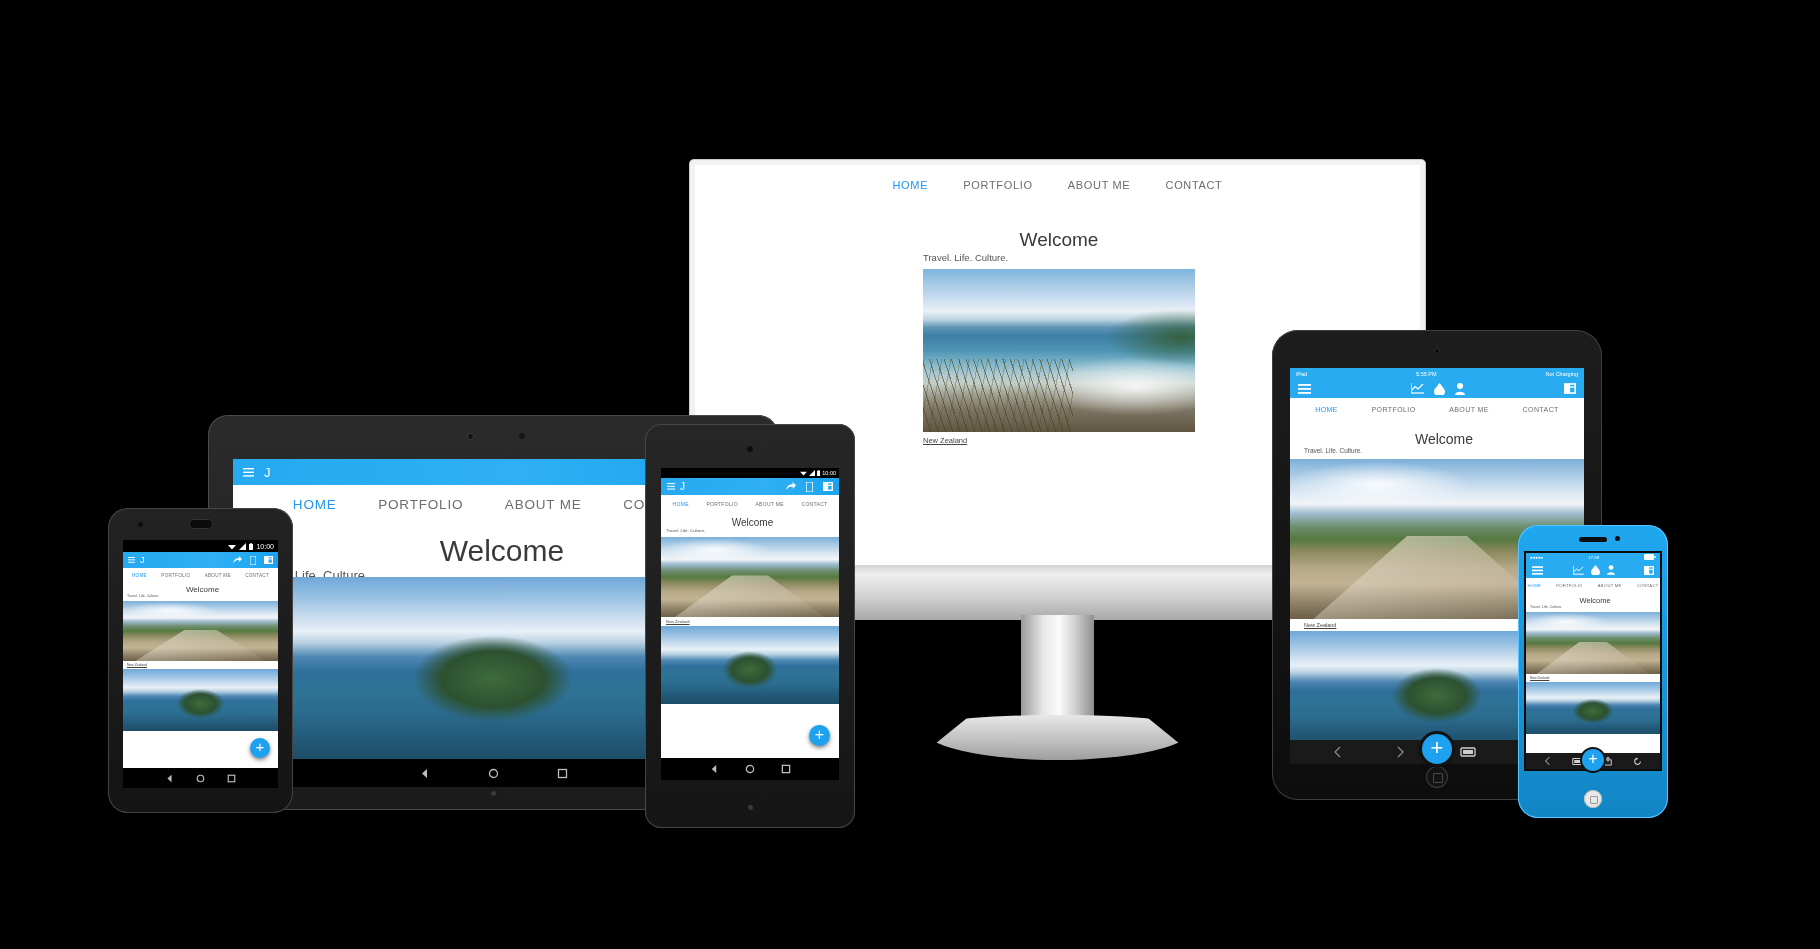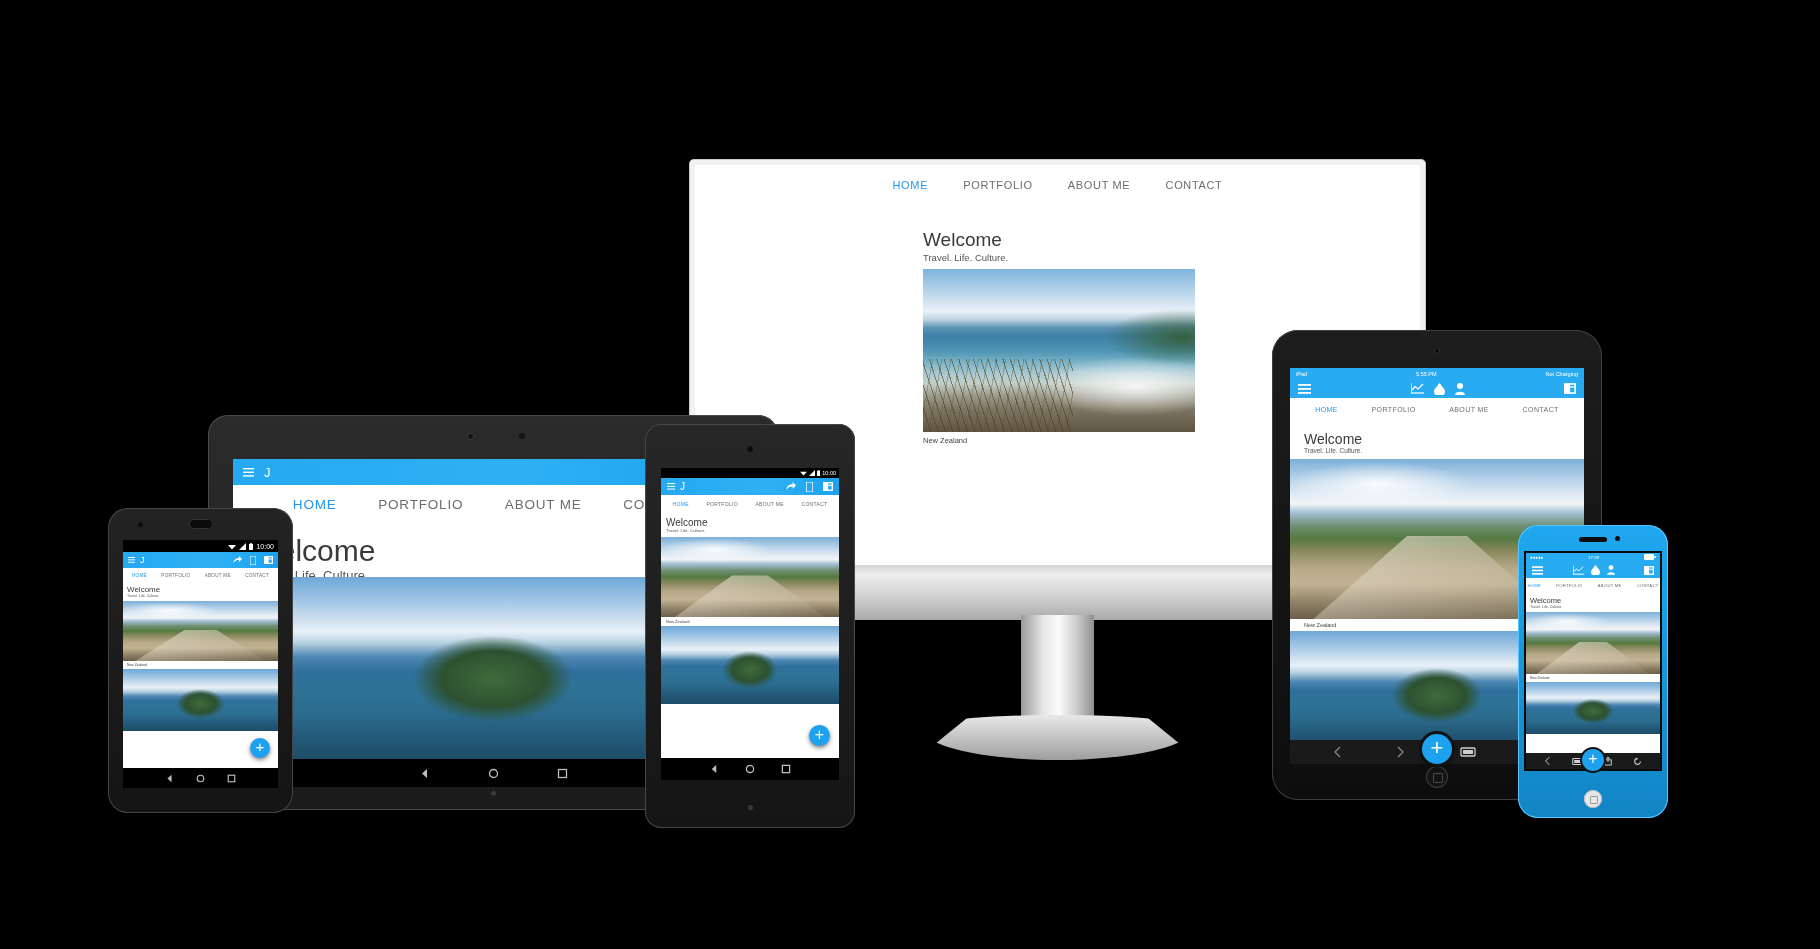--- a/index.html
+++ b/index.html
@@ -8,23 +8,23 @@
     width:1820px; height:949px; position:relative; overflow:hidden;
     font-family:"Liberation Sans", sans-serif;
     background:#000;
   }
 
   
   .site{ background:#fff; width:100%; height:100%; overflow:hidden; position:relative; }
   .site-nav{ display:flex; justify-content:center; gap:2.2em; }
   .site-nav span{ color:#6d6d6d; letter-spacing:.06em; white-space:nowrap; }
   .site-nav span.active{ color:#2196f3; }
-  .welcome-h{ color:#3a3a3a; font-weight:400; }
+  .welcome-h{ color:#3a3a3a; font-weight:400;text-align:center; }
   .welcome-s{ color:#555; }
-  .caption{ color:#444; }
+  .caption{ color:#444;text-decoration:underline; }
 
   
   .photo{ position:relative; overflow:hidden; background:#9fc6dd; }
   .photo.beach{
     background:
       radial-gradient(ellipse 60% 30% at 78% 72%, rgba(255,255,255,.85), rgba(255,255,255,0) 60%),
       radial-gradient(ellipse 40% 25% at 95% 42%, rgba(54,96,58,.95), rgba(54,96,58,0) 70%),
       linear-gradient(to bottom,
         #7fb4de 0%, #a8cbe6 10%, #cddff0 19%, #eaf1f7 26%,
         #bcd3e2 31%, #5d93b5 36%, #3e7fa6 41%,

